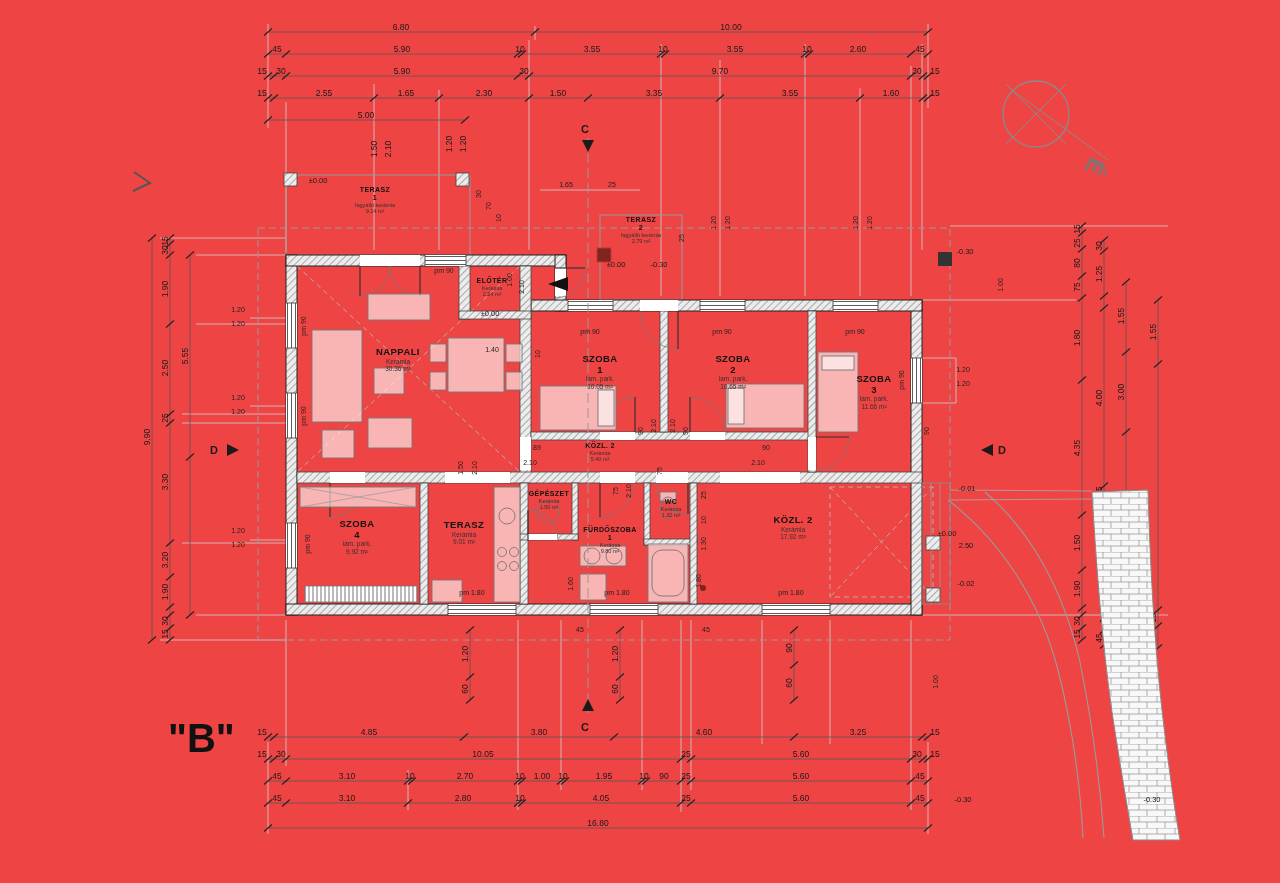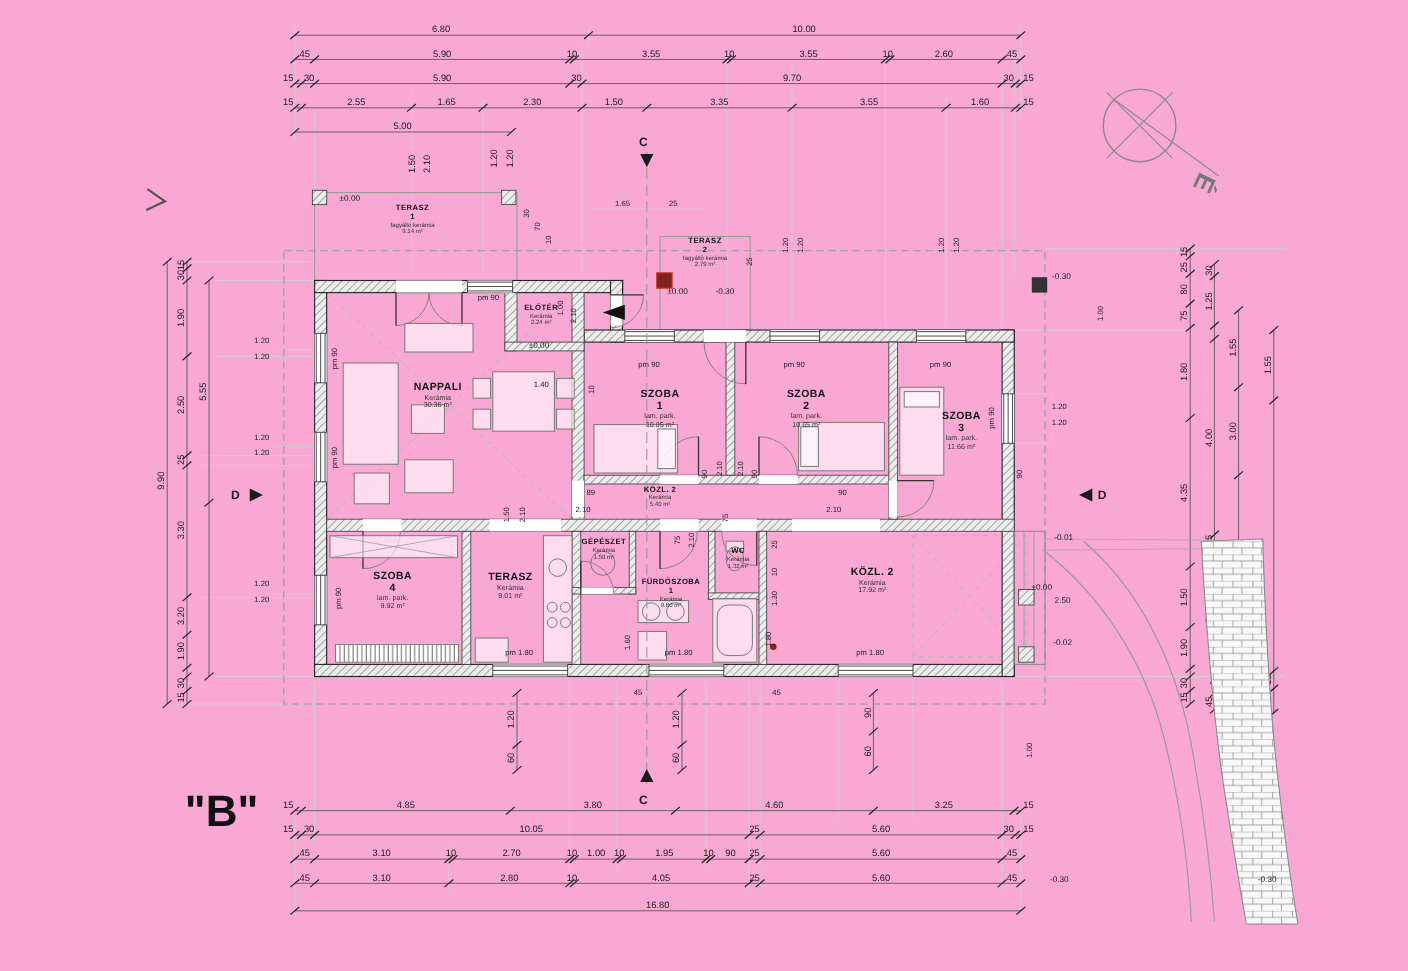--- a/index.html
+++ b/index.html
@@ -1,16 +1,16 @@
 <!DOCTYPE html>
 <html><head>
 <meta charset="utf-8">
 <style>
   html,body{margin:0;padding:0;background:#fff;}
-  .canvas{position:relative;width:1280px;height:883px;background:#f9a8d4;overflow:hidden;
+  .canvas{position:relative;width:1280px;height:883px;background:#ef4444;overflow:hidden;
           font-family:"Liberation Sans",sans-serif;}
   svg{position:absolute;left:0;top:0;}
   .lbl{font-family:"Liberation Sans",sans-serif;fill:#1a1a1a;}
   .dim{font-size:8.5px;}
   .sm{font-size:7px;fill:#222;}
   .elev{font-size:7.5px;}
   .pm{font-size:7px;fill:#222;}
   .sec{font-size:11px;font-weight:bold;}
   #rooms-layer{position:absolute;left:0;top:0;width:1280px;height:791px;pointer-events:none;}
   .room-label{position:absolute;transform:translate(-50%,-50%);text-align:center;color:#111;line-height:1.12;white-space:nowrap;}

